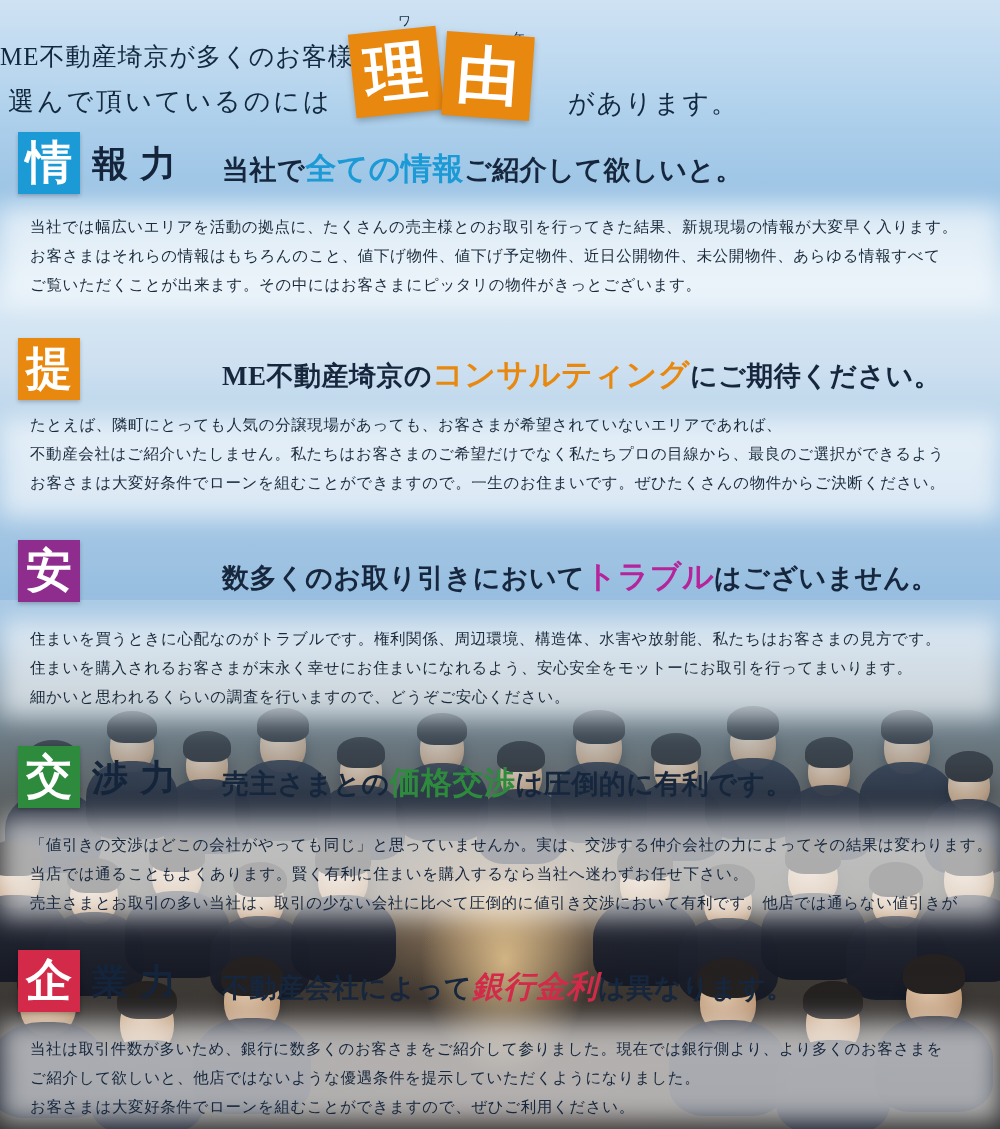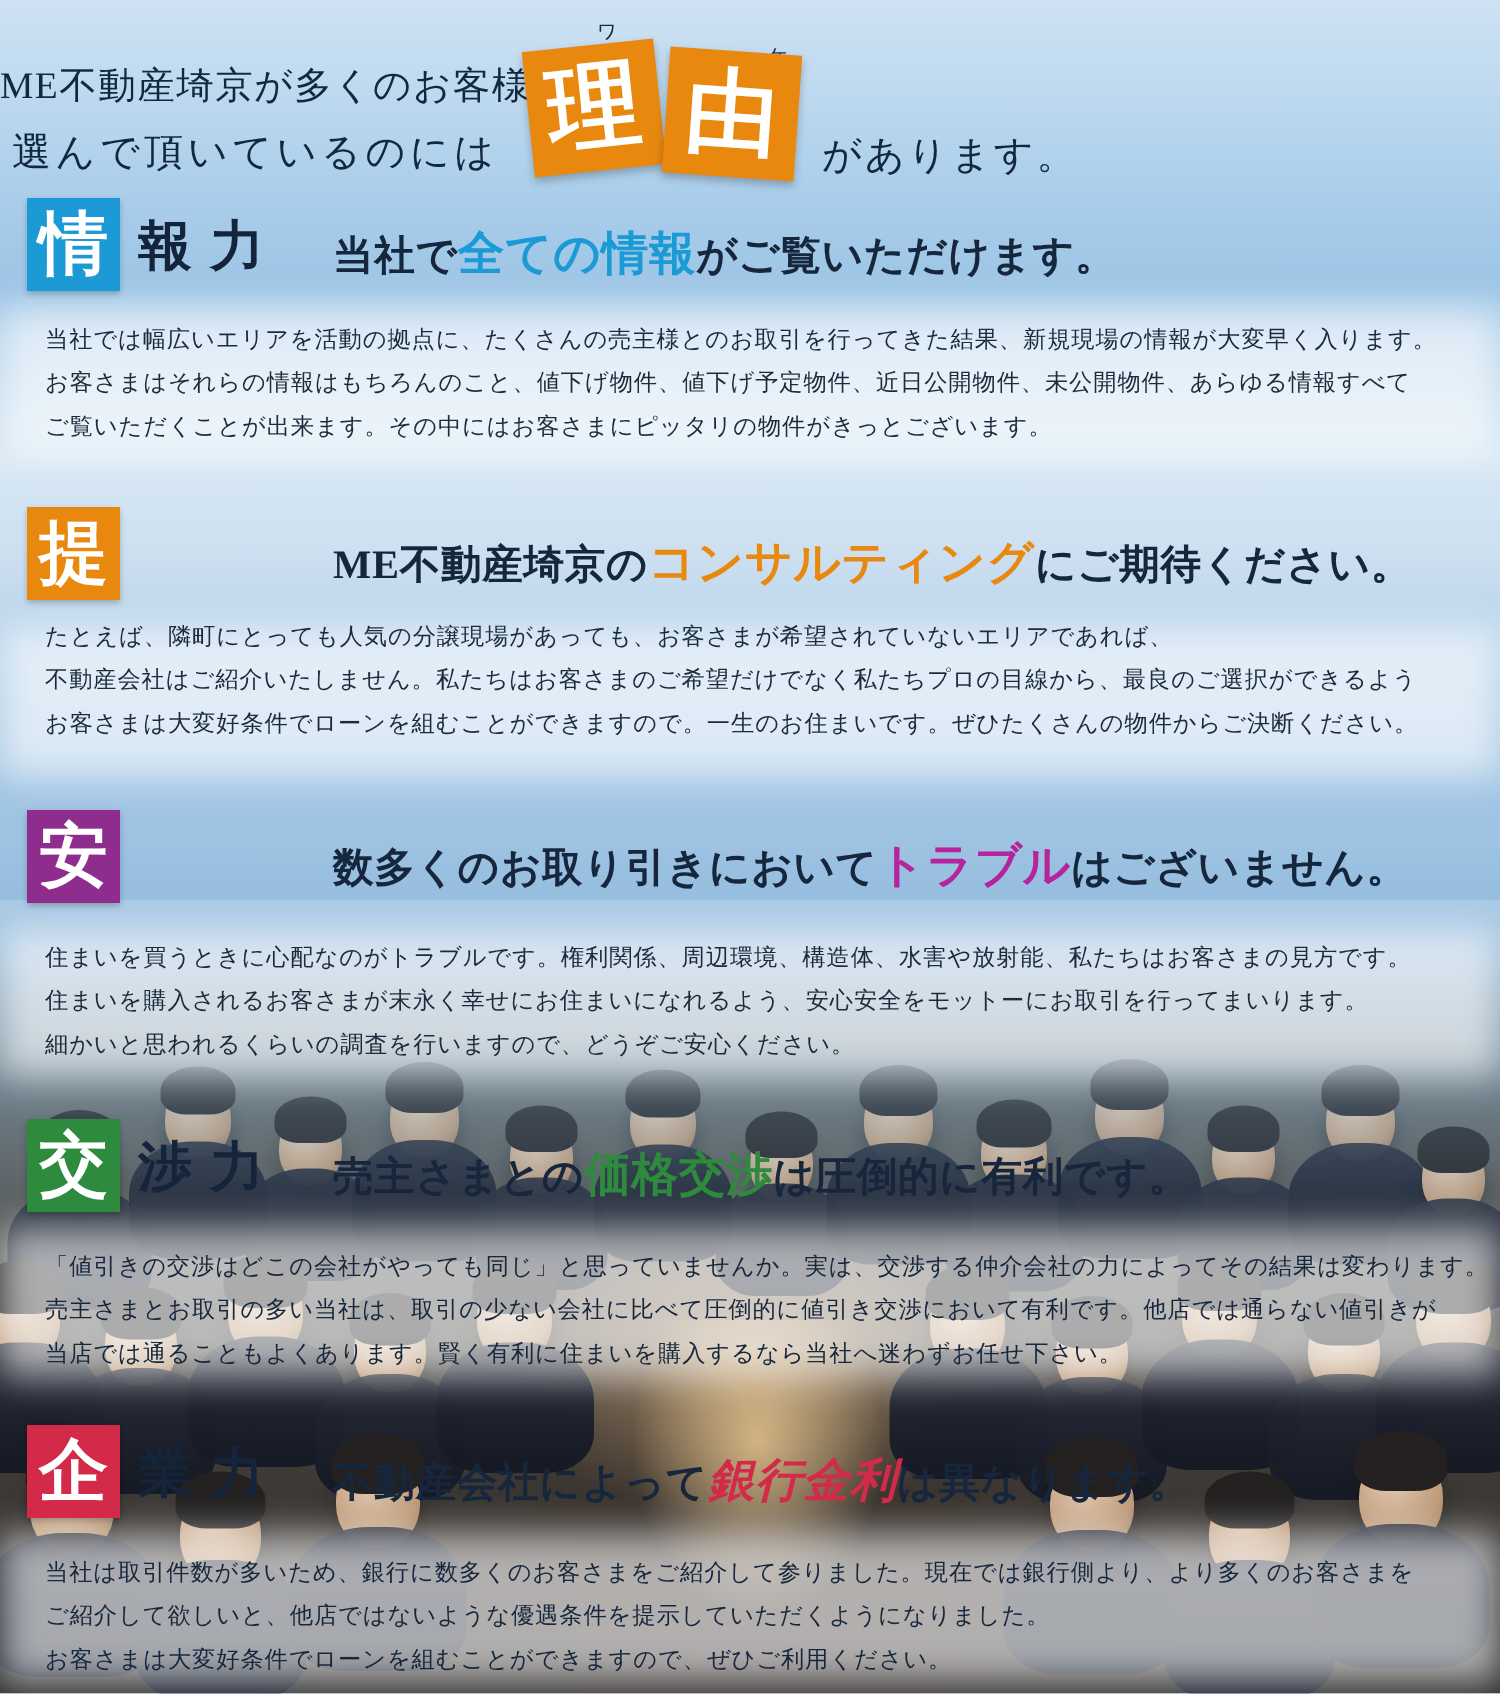--- a/index.html
+++ b/index.html
@@ -140,21 +140,21 @@
     position: absolute;
     left: 8px;
     top: 70px;
     font-size: 26px;
     letter-spacing: 3px;
     color: #12283f;
     white-space: nowrap;
   }
   .hl-tail {
     position: absolute;
-    left: 548px;
+    left: 568px;
     top: 72px;
     font-size: 26px;
     letter-spacing: 2px;
     color: #12283f;
     white-space: nowrap;
   }
   .riyuu {
     position: absolute;
     left: 352px;
     top: 6px;
@@ -321,21 +321,21 @@
             <span>由</span>
           </div>
       </div>
       <div class="hl-tail">があります。</div>
     </div>
 
     <div class="section sec-1" style="top:132px;">
       <div class="sec-title">
         <div class="kanji-box" style="background:#1b9ad6;">情</div>
         <div class="kanji-rest">報力</div>
-        <div class="sec-lead"><span>当社で</span><span class="hi" style="color:#1b9ad6;">全ての情報</span><span>がご覧いただけます。</span></div>
+        <div class="sec-lead"><span>当社で</span><span class="hi" style="color:#1b9ad6;">全ての情報</span><span>ご紹介して欲しいと。</span></div>
       </div>
       <div class="sec-body" style="margin-top:14px;">
         <div>当社では幅広いエリアを活動の拠点に、たくさんの売主様とのお取引を行ってきた結果、新規現場の情報が大変早く入ります。</div>
         <div>お客さまはそれらの情報はもちろんのこと、値下げ物件、値下げ予定物件、近日公開物件、未公開物件、あらゆる情報すべて</div>
         <div>ご覧いただくことが出来ます。その中にはお客さまにピッタリの物件がきっとございます。</div>
       </div>
     </div>
 
     <div class="section sec-2" style="top:338px;">
       <div class="sec-title">
@@ -362,22 +362,22 @@
     </div>
 
     <div class="section sec-4" style="top:746px;">
       <div class="sec-title">
         <div class="kanji-box" style="background:#2e8b3d;">交</div>
         <div class="kanji-rest">渉力</div>
         <div class="sec-lead"><span>売主さまとの</span><span class="hi" style="color:#2e8b3d;">価格交渉</span><span>は圧倒的に有利です。</span></div>
       </div>
       <div class="sec-body" style="margin-top:18px;">
         <div>「値引きの交渉はどこの会社がやっても同じ」と思っていませんか。実は、交渉する仲介会社の力によってその結果は変わります。</div>
+        <div>当店では通ることもよくあります。賢く有利に住まいを購入するなら当社へ迷わずお任せ下さい。</div>
         <div>売主さまとお取引の多い当社は、取引の少ない会社に比べて圧倒的に値引き交渉において有利です。他店では通らない値引きが</div>
-        <div>当店では通ることもよくあります。賢く有利に住まいを購入するなら当社へ迷わずお任せ下さい。</div>
       </div>
     </div>
 
     <div class="section sec-5" style="top:950px;">
       <div class="sec-title">
         <div class="kanji-box" style="background:#d42a4a;">企</div>
         <div class="kanji-rest">業力</div>
         <div class="sec-lead"><span>不動産会社によって</span><span class="hi" style="color:#d42a4a;font-style:italic;">銀行金利</span><span>は異なります。</span></div>
       </div>
       <div class="sec-body" style="margin-top:18px;">

